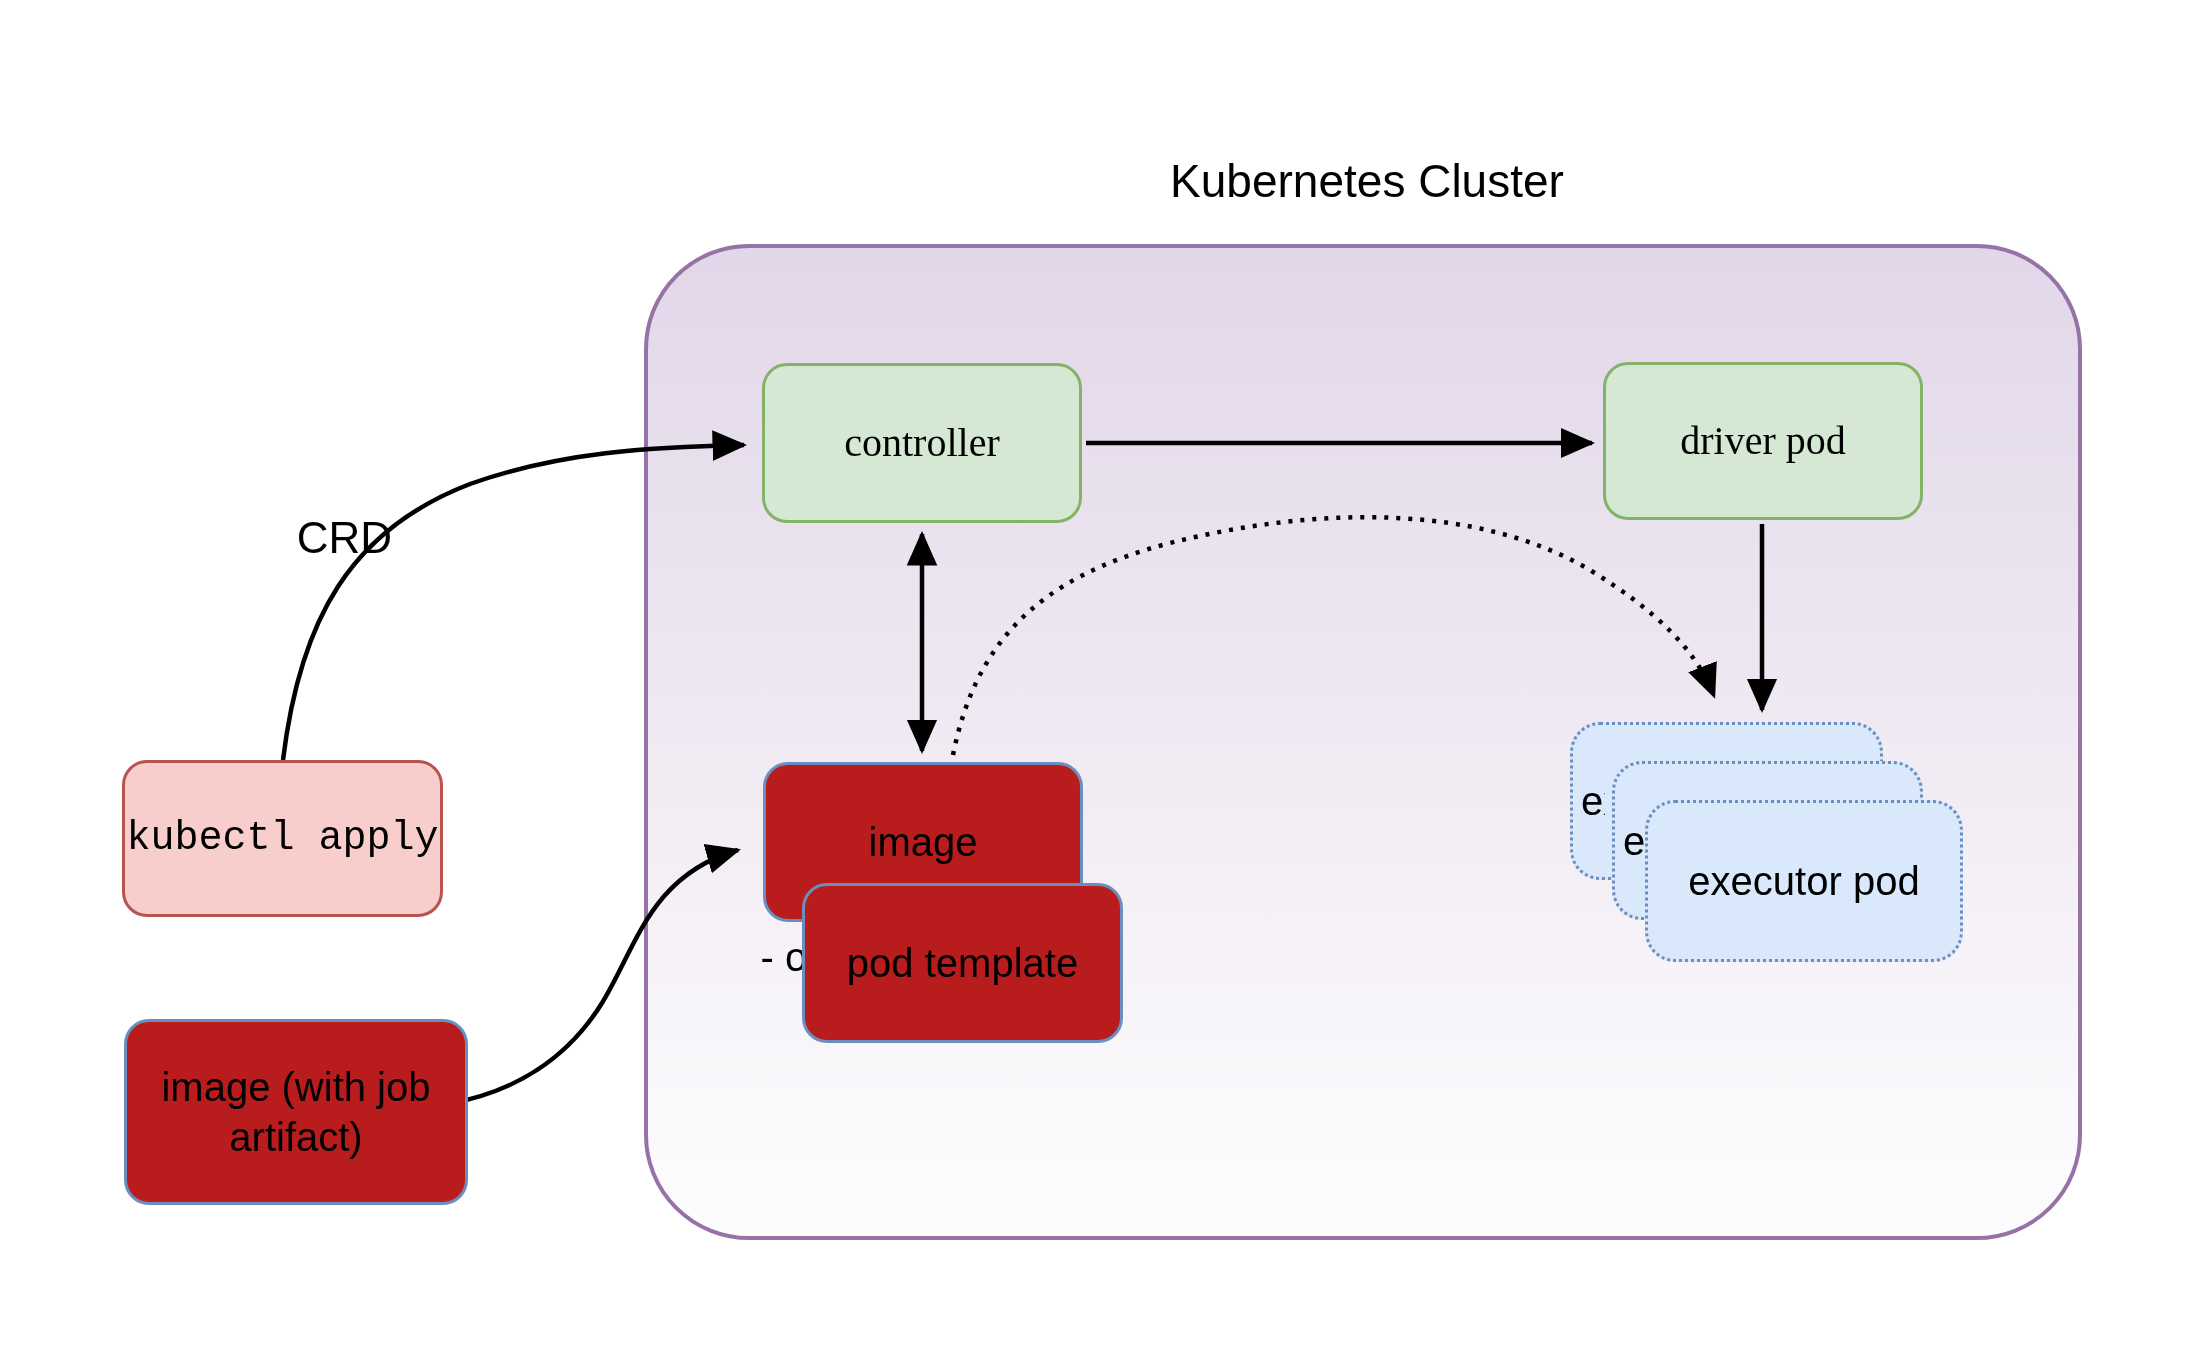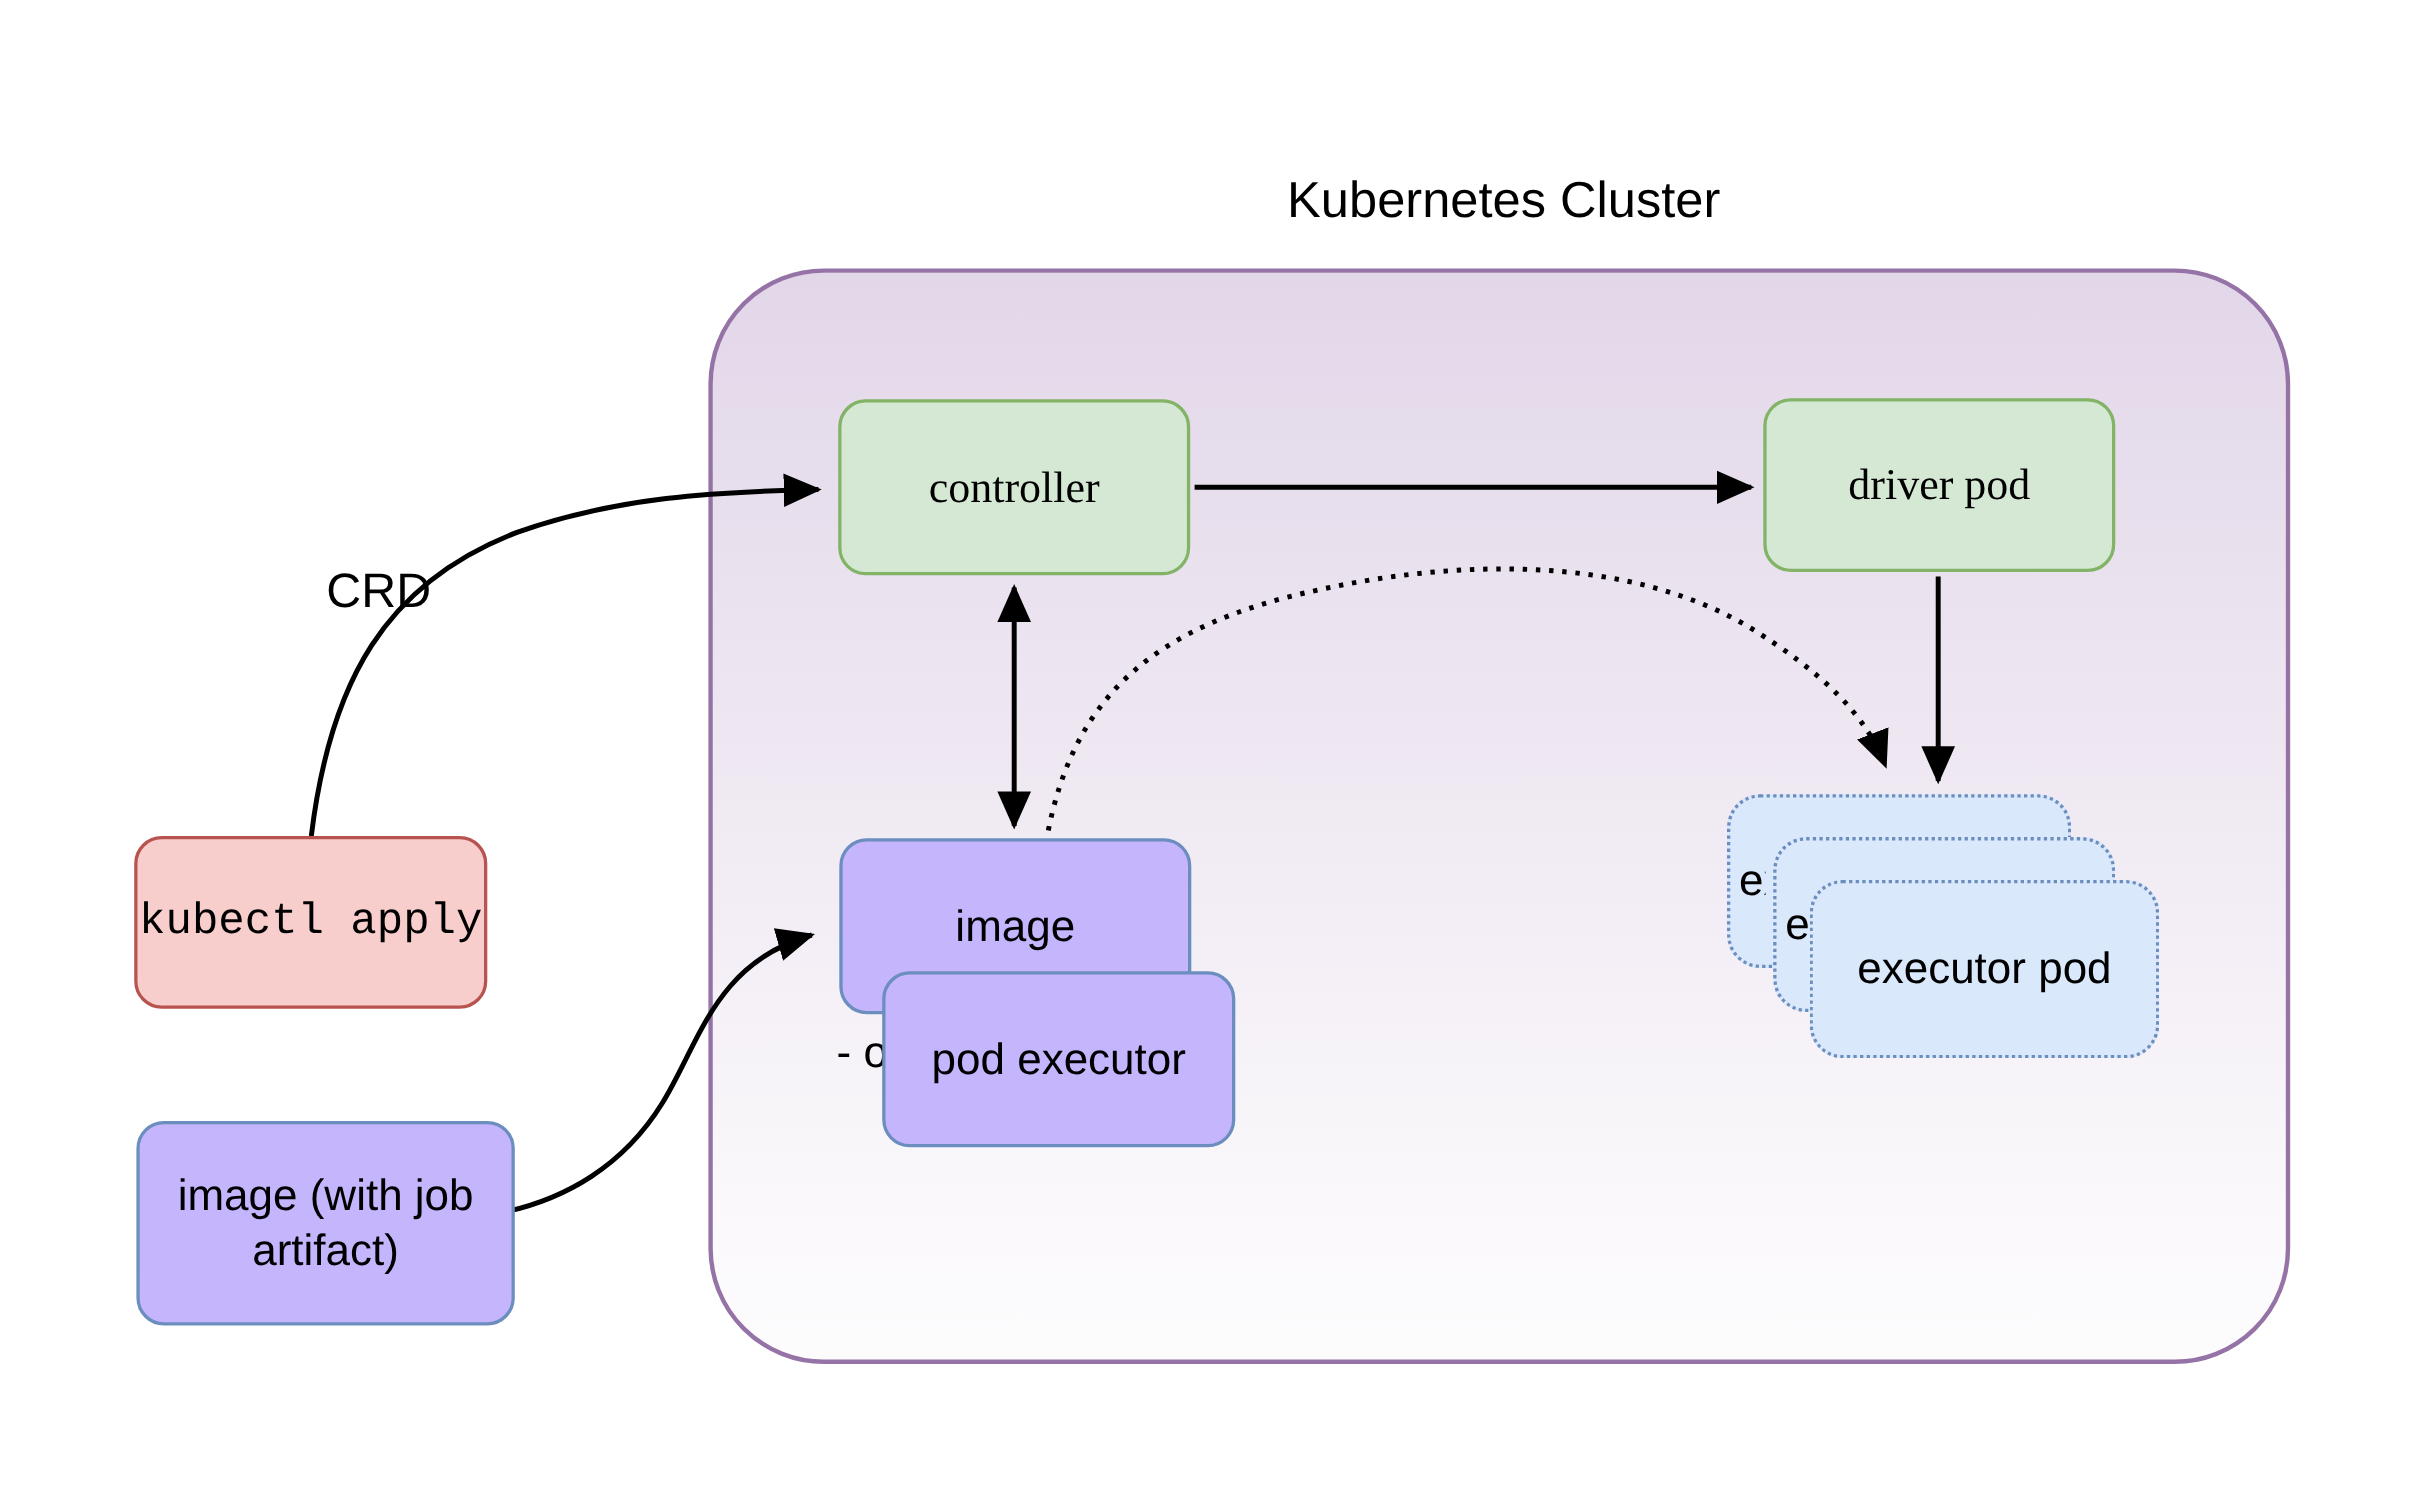--- a/index.html
+++ b/index.html
@@ -26,21 +26,21 @@
   }
   .node{
     box-sizing:border-box;
     display:flex;align-items:center;justify-content:center;
     border-radius:25px;
     font-size:40px;line-height:50px;
     text-align:center;
     border:3px solid;
   }
   .green{background:#d5e8d4;border-color:#82b366;font-family:Liberation Serif, serif;}
-  .blue{background:#c4b5fd;border-color:#6c8ebf;text-align:center;}
+  .blue{background:#b91c1c;border-color:#6c8ebf;text-align:center;}
   .red{background:#f8cecc;border-color:#b85450;font-family:Liberation Mono, monospace;}
   .exec{
     background:#dae8fc;
     border:3px dotted #6c8ebf;
     border-radius:30px;
   }
   .exec.back{justify-content:flex-start;padding-left:8px;}
   .clip{display:inline-block;max-width:24px;overflow:hidden;white-space:nowrap;}
   #controller{left:762px;top:363px;width:320px;height:160px;}
   #driver-pod{left:1603px;top:362px;width:320px;height:158px;}
@@ -97,21 +97,21 @@
   <div class="abs node green" id="controller">
     <span>controller</span>
   </div>
   <div class="abs node green" id="driver-pod">
     <span>driver pod</span>
   </div>
   <div class="abs node blue" id="image-node">
     <span>image</span>
   </div>
   <div class="abs node blue" id="pod-template">
-    <span>pod executor</span>
+    <span>pod template</span>
   </div>
 
   <div class="abs node exec back" id="exec-back">
     <span class="clip">executor pod</span>
   </div>
   <div class="abs node exec back" id="exec-mid">
     <span class="clip">executor pod</span>
   </div>
   <div class="abs node exec" id="exec-front">
     <span>executor pod</span>

